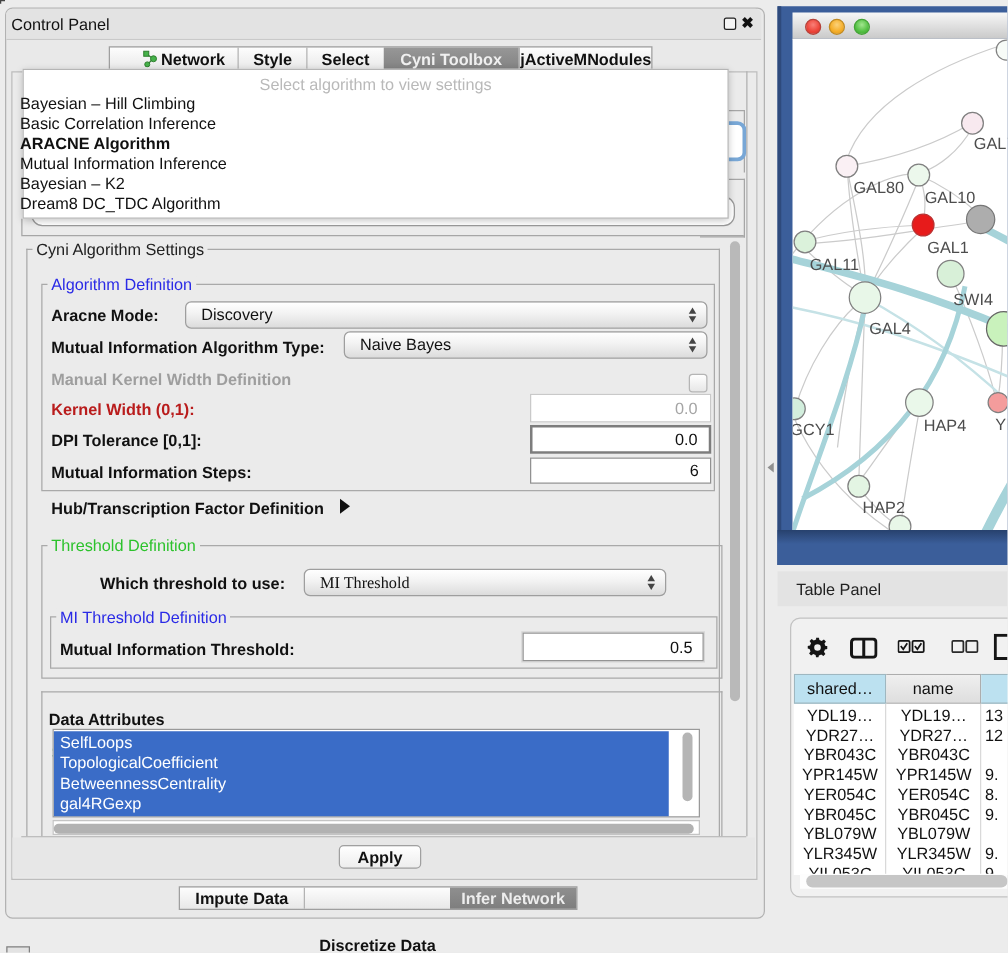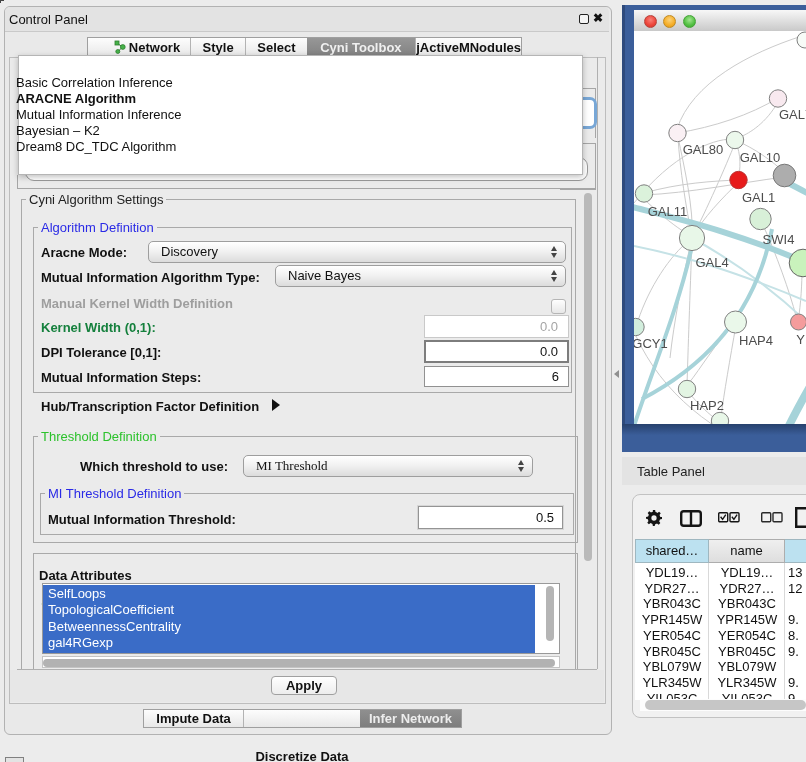--- a/index.html
+++ b/index.html
@@ -78,21 +78,21 @@
   <span class="t">Naive Bayes</span>
   <span class="spin" style="right:7px;top:4px;">
       <span class="up"></span>
       <span class="dn"></span>
     </span>
 </div>
 
 <div class="a b" style="left:41px;top:296px;color:#9e9e9e;">Manual Kernel Width Definition</div>
 <div class="a" style="left:551px;top:299px;width:13px;height:13px;border:1px solid #b5b5b5;border-radius:3px;background:linear-gradient(#fefefe,#e7e7e7);"></div>
 
-<div class="a b" style="left:41px;top:320px;color:#15803d;">Kernel Width (0,1):</div>
+<div class="a b" style="left:41px;top:320px;color:#b91c1c;">Kernel Width (0,1):</div>
 <div class="field" style="left:424px;top:315px;width:145px;height:23px;border:1px solid #c9c9c9;color:#a5a5a5;padding:3px 10px 0 0;">0.0</div>
 
 <div class="a b" style="left:41px;top:345px;">DPI Tolerance [0,1]:</div>
 <div class="field" style="left:424px;top:340px;width:145px;height:23px;border:2px solid #7d7d7d;color:#111;padding:2px 9px 0 0;">0.0</div>
 
 <div class="a b" style="left:41px;top:370px;">Mutual Information Steps:</div>
 <div class="field" style="left:424px;top:366px;width:145px;height:21px;border:1px solid #919191;color:#111;padding:2px 9px 0 0;">6</div>
 
 <div class="a b" style="left:41px;top:399px;">Hub/Transcription Factor Definition</div>
 <div class="a" style="left:272px;top:399px;width:0;height:0;border-top:6px solid transparent;border-bottom:6px solid transparent;border-left:8px solid #111;"></div>
@@ -263,20 +263,22 @@
   <div style="position:absolute;left:149px;top:24px;width:1px;height:140px;background:#d9d9d9;"></div>
   <div style="position:absolute;left:0;top:26px;width:74px;text-align:center;line-height:15.7px;color:#111;">YDL19…<br>YDR27…<br>YBR043C<br>YPR145W<br>YER054C<br>YBR045C<br>YBL079W<br>YLR345W<br>YIL053C</div>
   <div style="position:absolute;left:74px;top:26px;width:76px;text-align:center;line-height:15.7px;color:#111;">YDL19…<br>YDR27…<br>YBR043C<br>YPR145W<br>YER054C<br>YBR045C<br>YBL079W<br>YLR345W<br>YIL053C</div>
   <div style="position:absolute;left:153px;top:26px;width:50px;line-height:15.7px;color:#111;">13<br>12<br>&nbsp;<br>9.<br>8.<br>9.<br>&nbsp;<br>9.<br>9.</div>
 </div>
 
 <div class="a" style="left:640px;top:699px;width:166px;height:12px;background:#fdfdfd;"></div>
 <div class="a" style="left:645px;top:700px;width:161px;height:10px;background:#c6c6c6;border-radius:5px;"></div>
 
 <div class="a" style="left:18px;top:55px;width:565px;height:120px;background:#fff;border:1px solid #b5b5b5;box-shadow:0 2px 6px rgba(0,0,0,0.25);box-sizing:border-box;">
+  <div style="position:absolute;left:0;top:4px;width:100%;text-align:center;color:#b9b9b9;font-size:13px;">Select algorithm to view settings</div>
   <div style="position:absolute;left:-3px;top:19px;font-size:13px;line-height:16px;color:#111;">
+    <div>Bayesian – Hill Climbing</div>
     <div>Basic Correlation Inference</div>
     <div class="b">ARACNE Algorithm</div>
     <div>Mutual Information Inference</div>
     <div>Bayesian – K2</div>
     <div>Dream8 DC_TDC Algorithm</div>
   </div>
 </div>
 
 </body></html>

